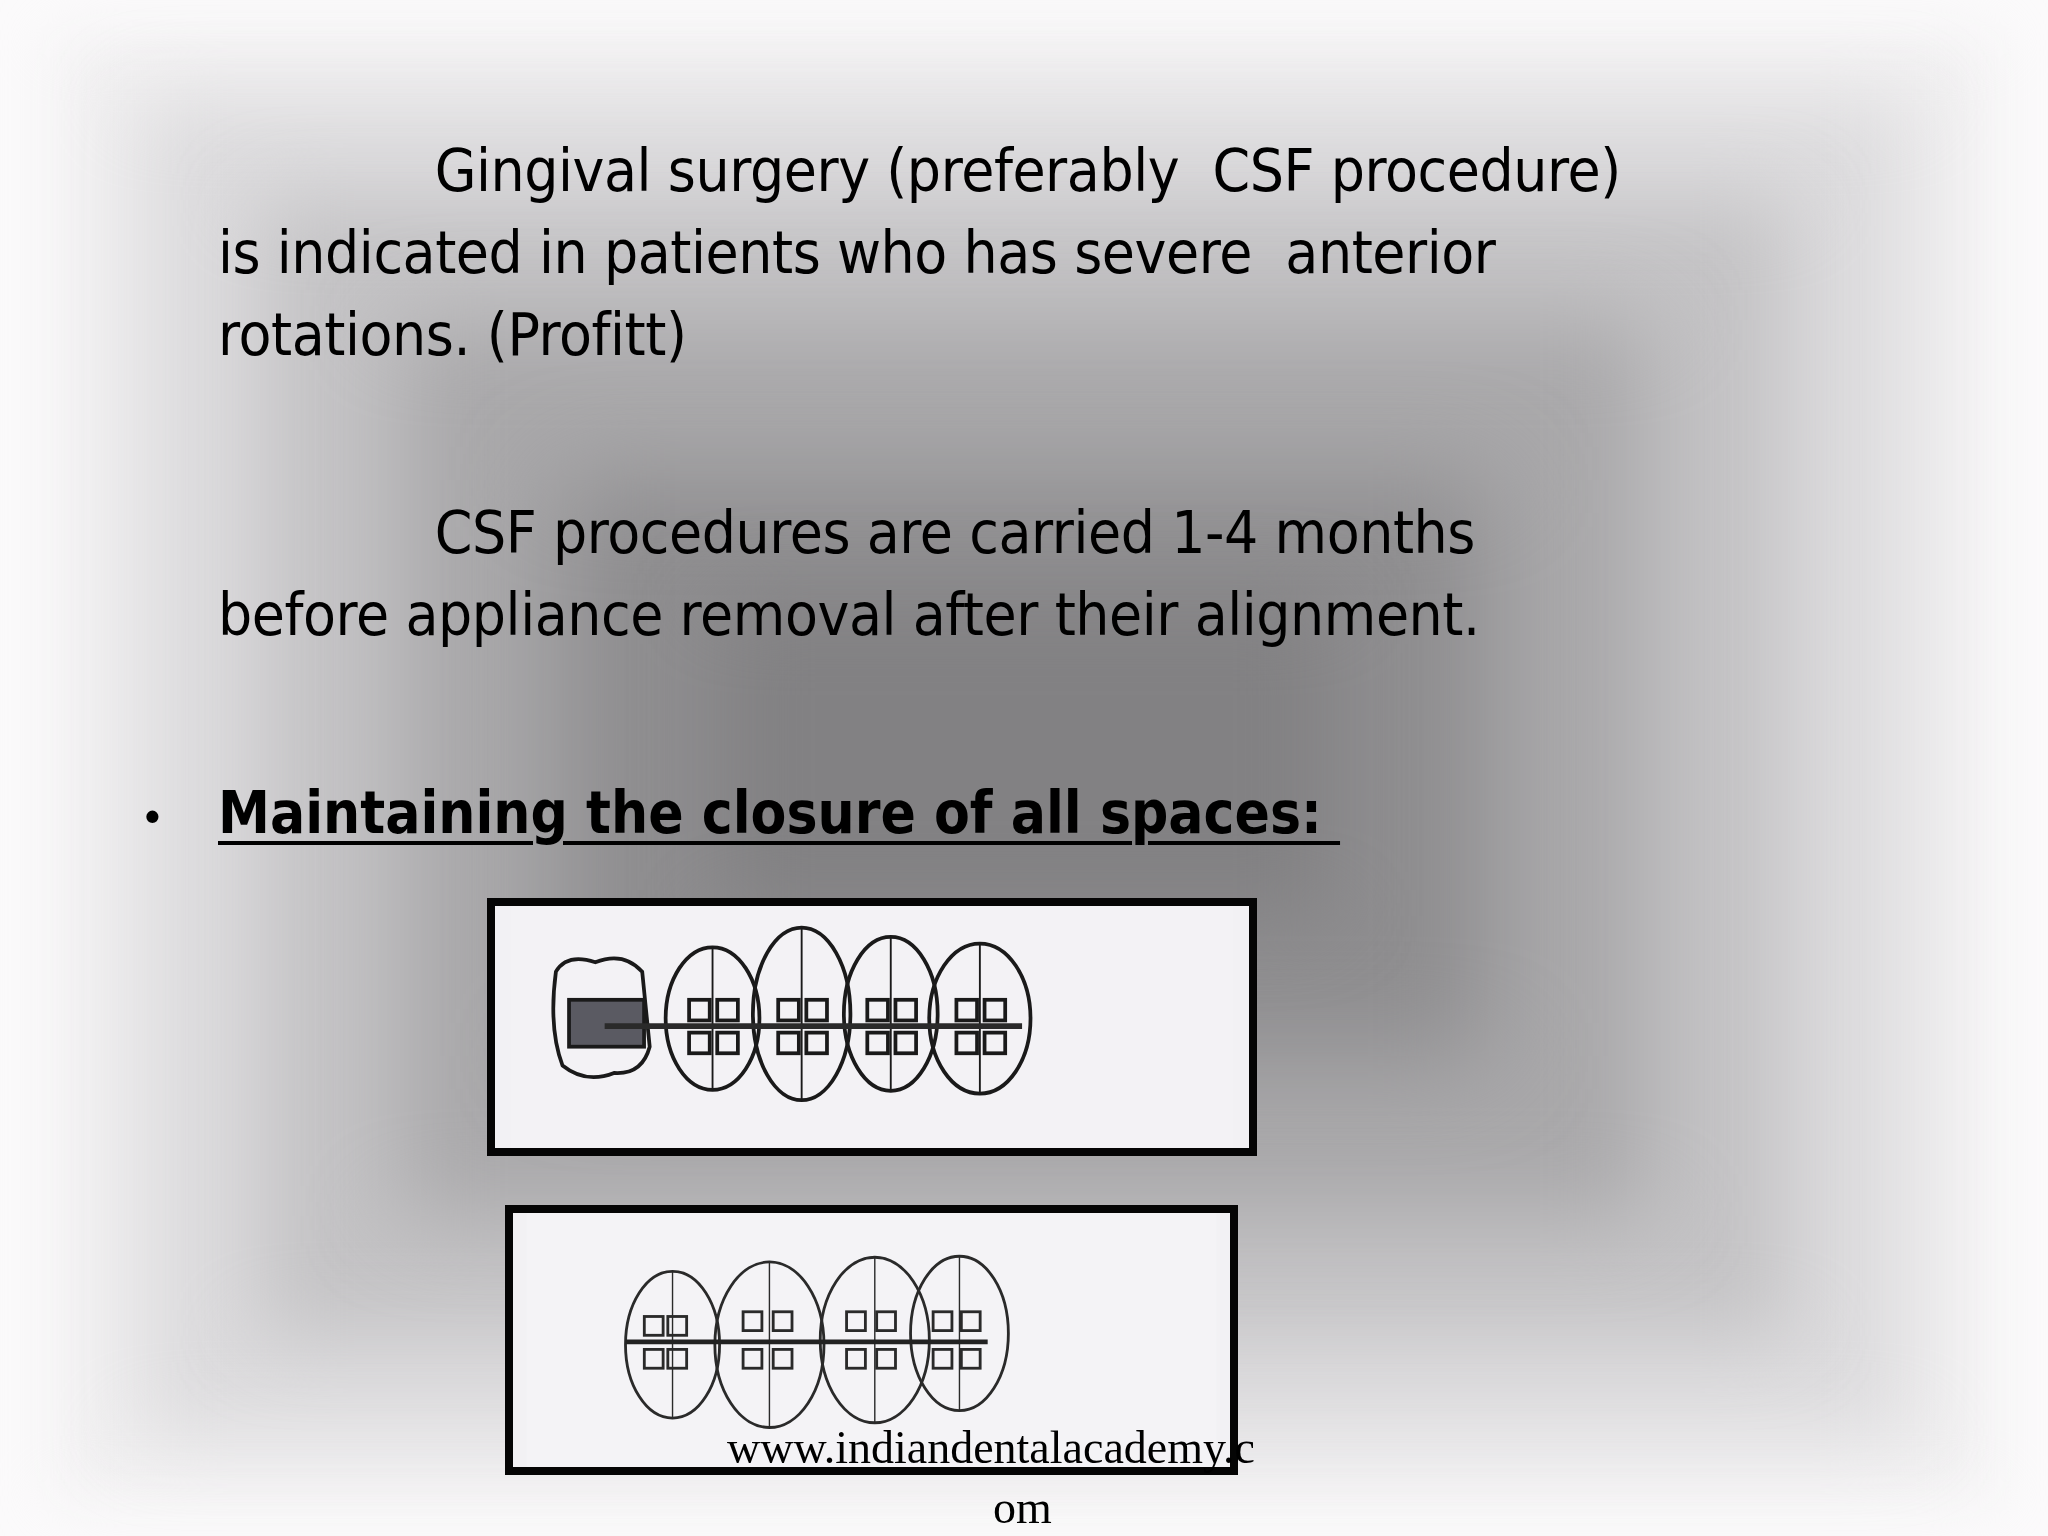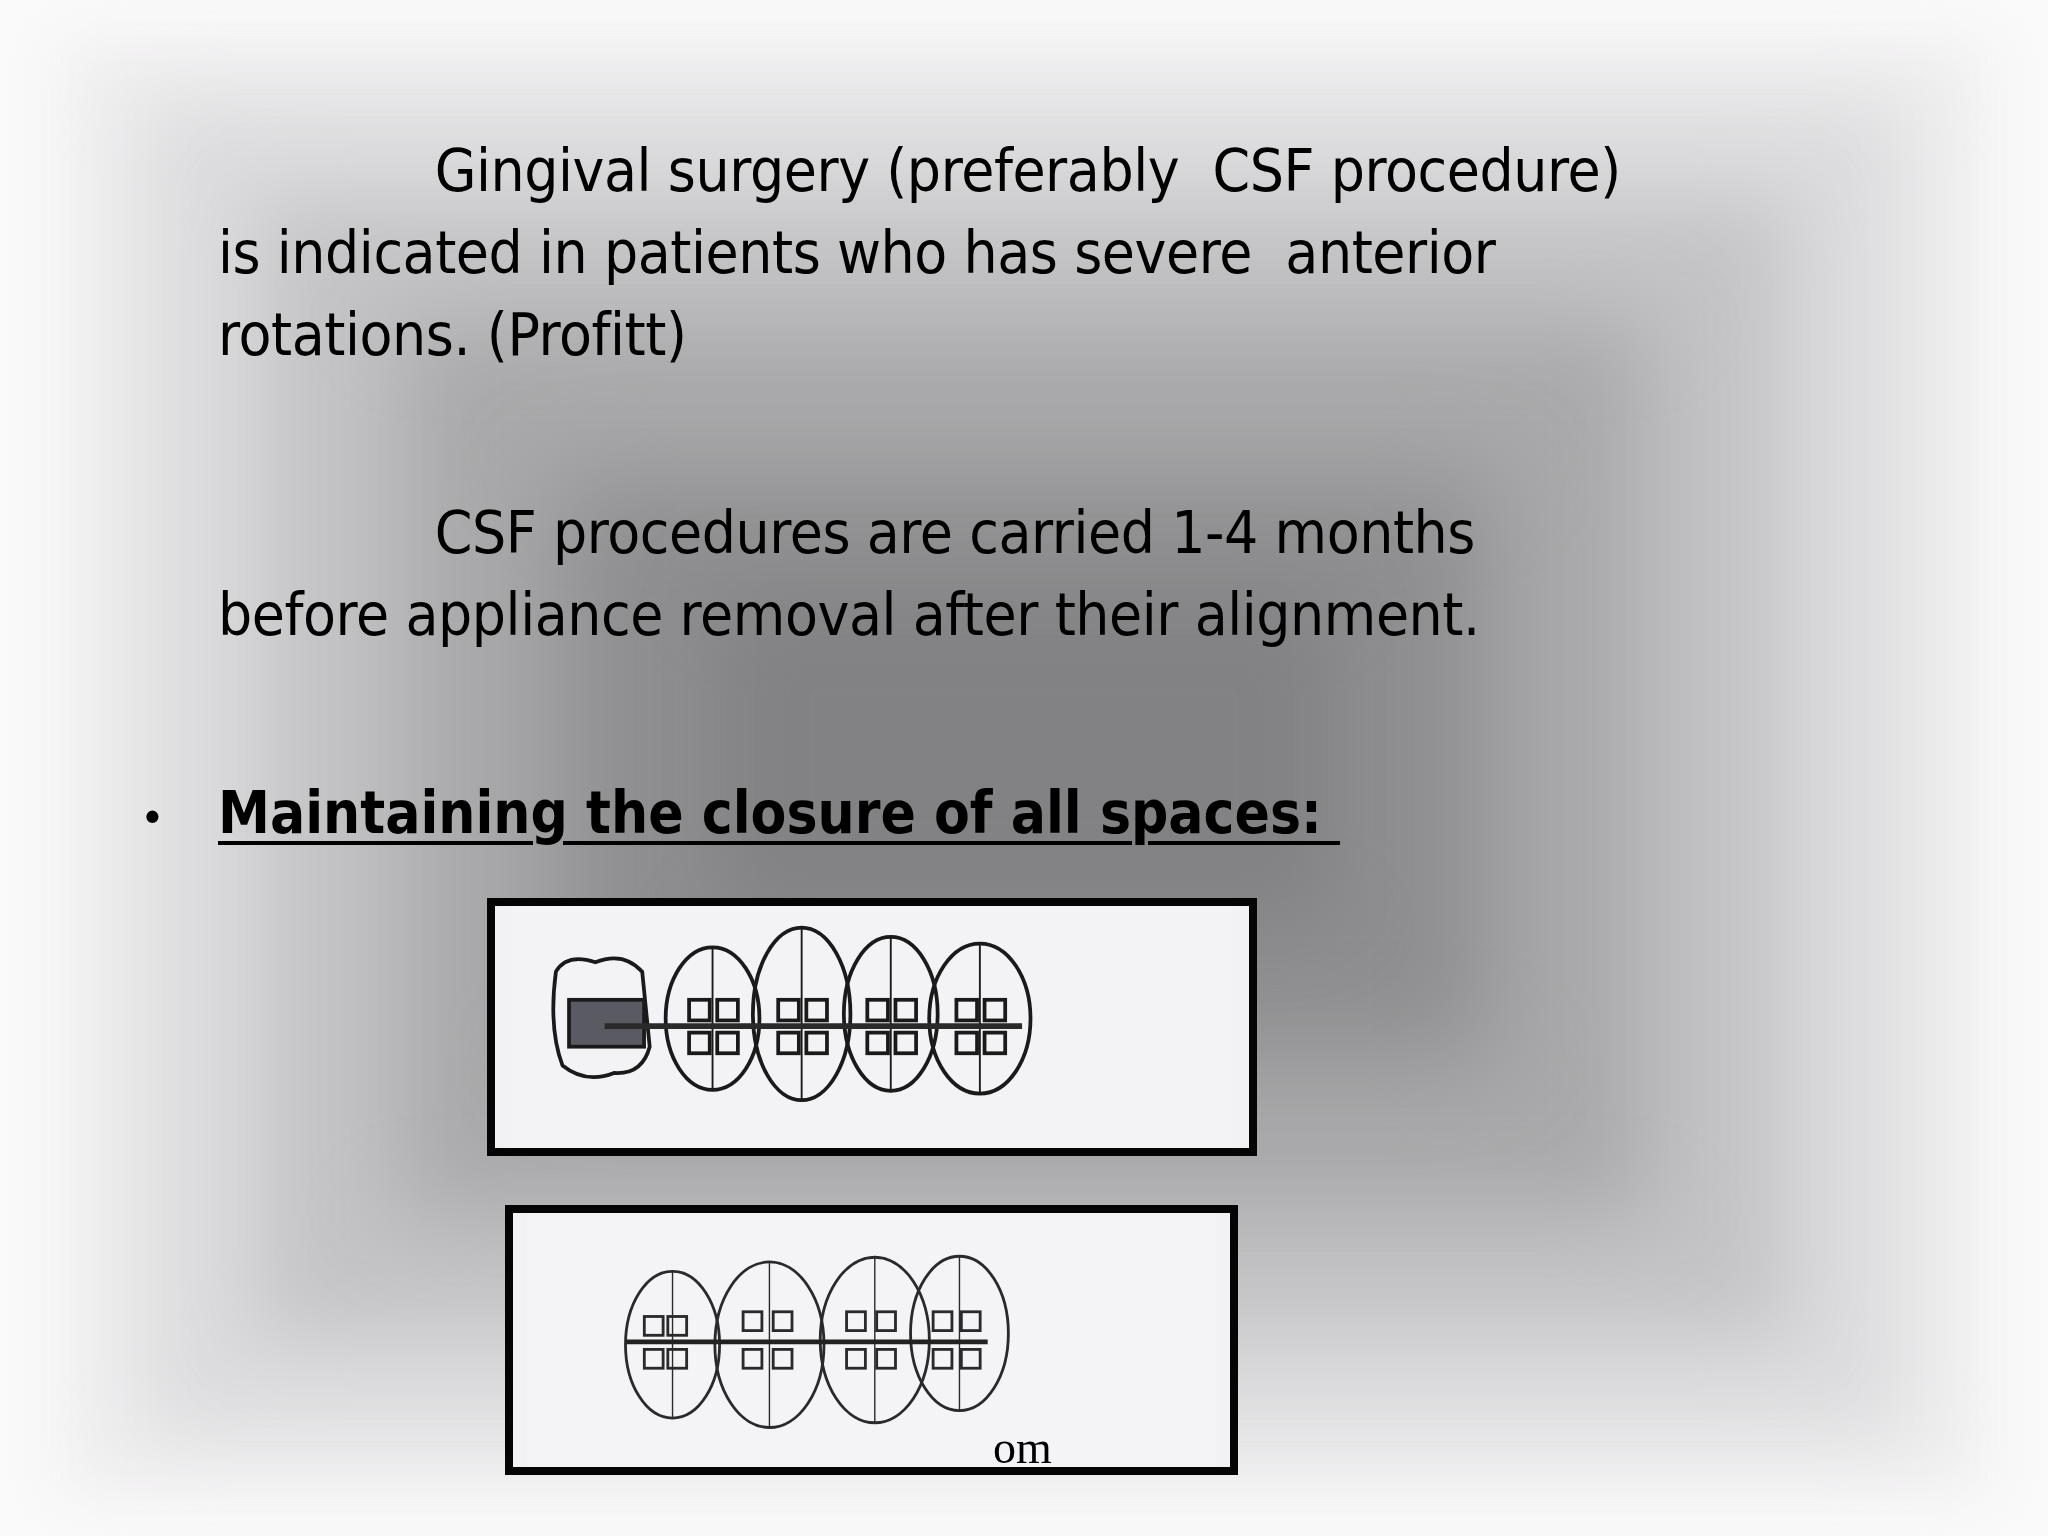--- a/index.html
+++ b/index.html
@@ -194,15 +194,16 @@
         <rect x="432" y="105" width="20" height="20"></rect>
           <rect x="462" y="105" width="20" height="20"></rect>
         <rect x="432" y="145" width="20" height="20"></rect>
           <rect x="462" y="145" width="20" height="20"></rect>
         <line x1="105" y1="137" x2="490" y2="137" stroke-width="5" stroke="#222"></line>
       </g>
     </svg>
   </div>
 
   <div class="watermark">
+    <span class="wm-line1">www.indiandentalacademy.c</span>
     <span class="wm-line2">om</span>
   </div>
 </div>
 
 </body></html>

